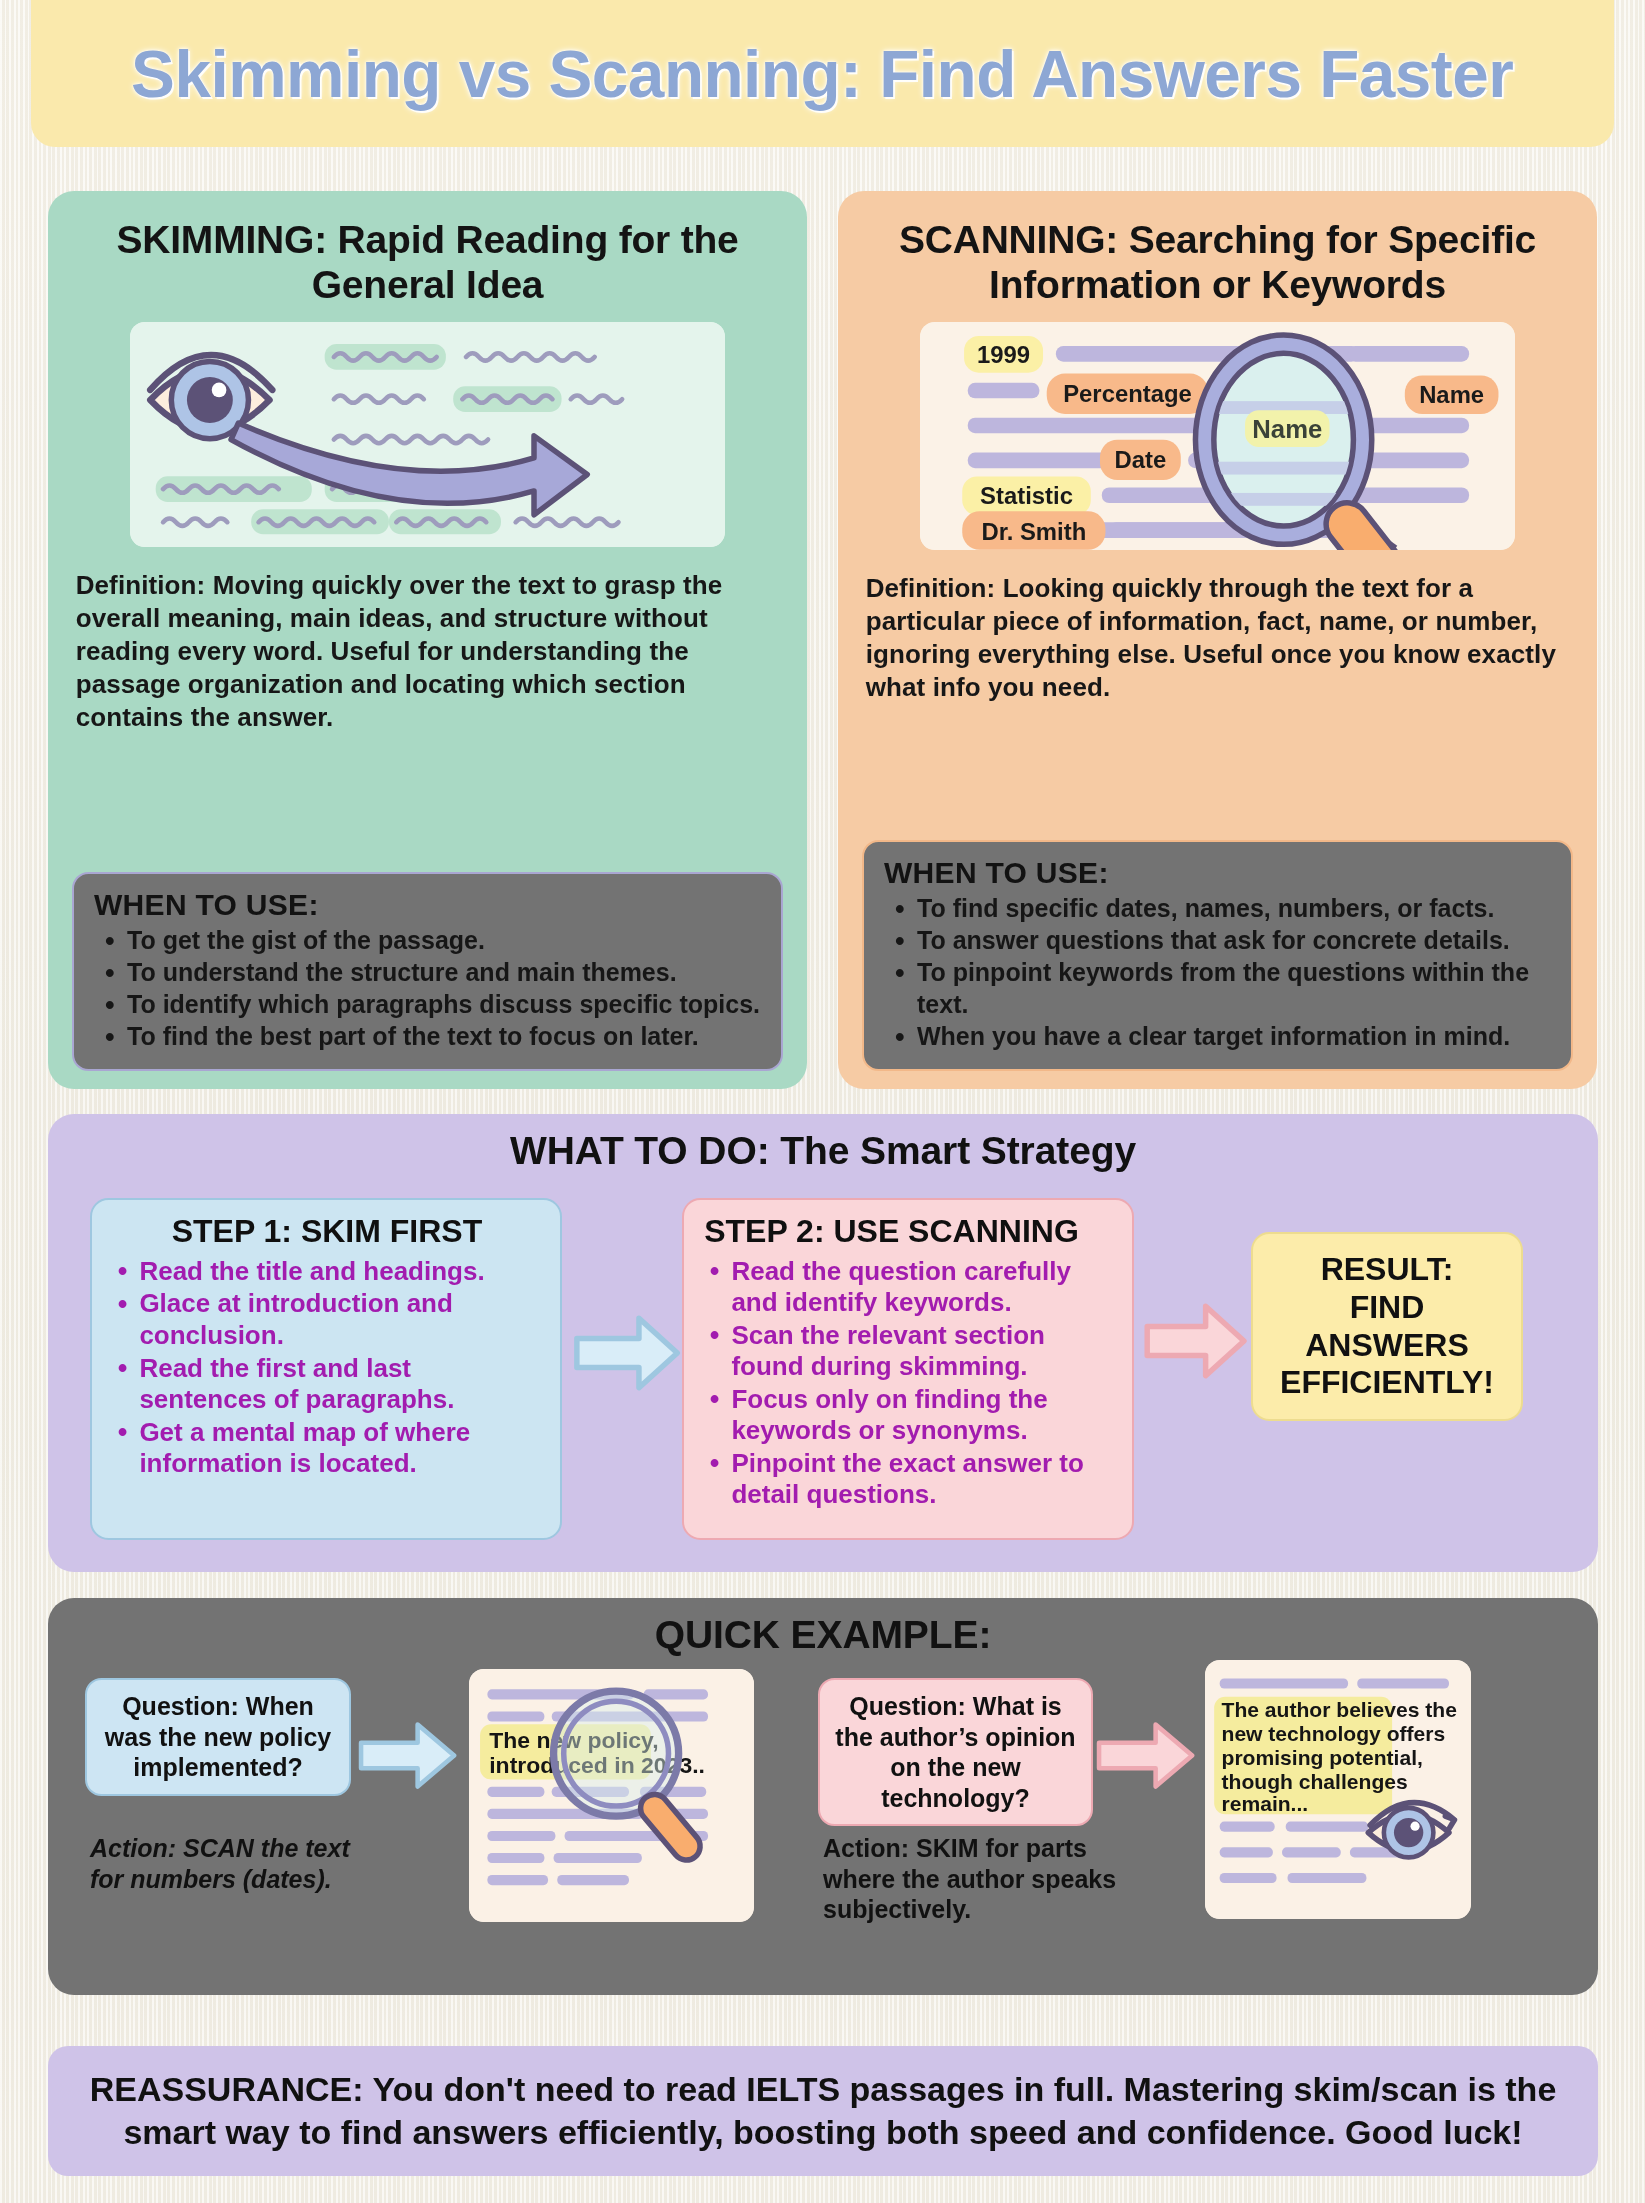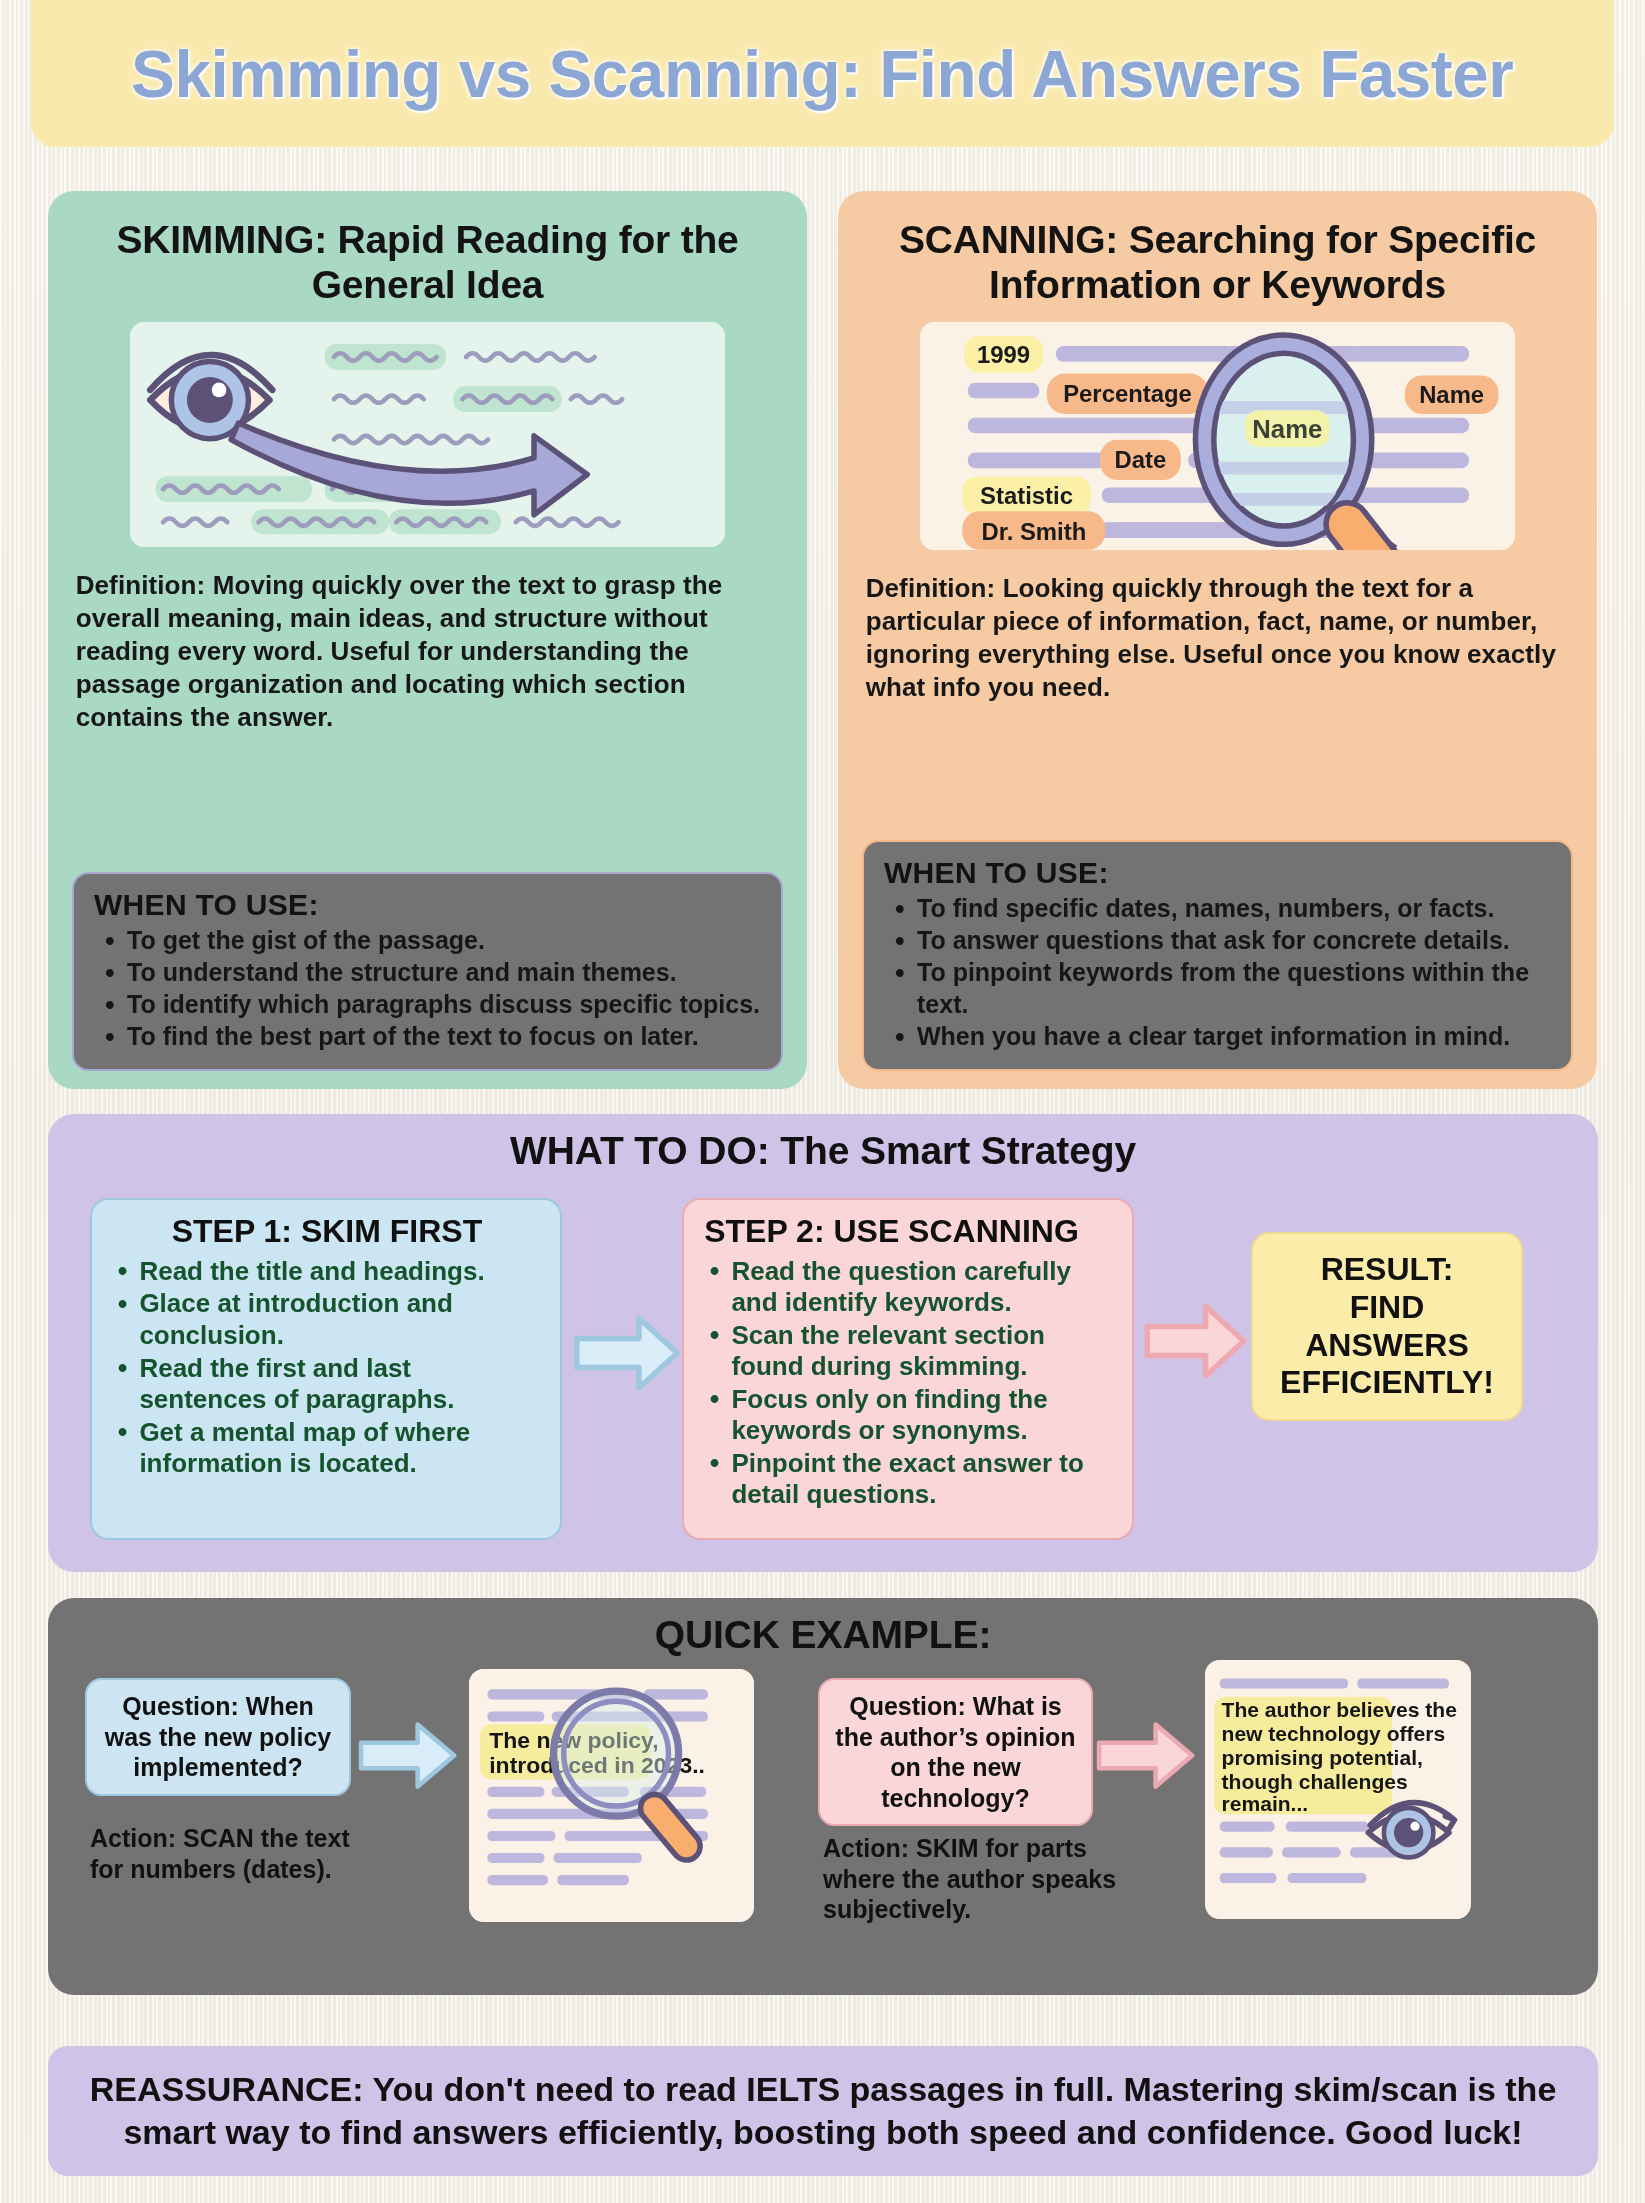--- a/index.html
+++ b/index.html
@@ -158,21 +158,21 @@
     font-family: "Liberation Sans Narrow", "Liberation Sans", sans-serif;
     font-size: 32px; font-weight: bold; color: #101010;
     margin-bottom: 5.5px;
   }
   .step-card.step1 .step-title { text-align: center; }
   .step-card.step2 .step-title { text-align: left; padding-left: 1.8px; }
 
   .step-list { list-style: none; }
   .step-list li {
     font-family: "Liberation Sans Narrow", "Liberation Sans", sans-serif;
-    font-size: 26px; font-weight: bold; color: #14532d;
+    font-size: 26px; font-weight: bold; color: #a21caf;
     line-height: 1.2;
     padding-left: 29px;
     position: relative;
     margin-bottom: 1.8px;
   }
   .step-list li::before {
     content: "\2022";
     position: absolute; left: 7.3px; top: -1.8px; font-size: 27.5px;
   }
 
@@ -211,21 +211,21 @@
   .q-card.q2 { left: 770px; top: 80px; width: 275px; background: #fad6d9; border: 2.8px solid #eda9b2; }
   .q-text {
     font-family: "Liberation Sans Narrow", "Liberation Sans", sans-serif;
     font-size: 25px; font-weight: bold; color: #111; line-height: 1.22; text-align: center;
   }
   .action-text {
     position: absolute;
     font-family: "Liberation Sans Narrow", "Liberation Sans", sans-serif;
     font-size: 25px; font-weight: bold; color: #111; line-height: 1.22;
   }
-  .action-text.act1 { left: 42px; top: 225px; width: 275px; }
+  .action-text.act1 { left: 42px; top: 235px; width: 275px; font-style: italic; }
   .action-text.act2 { left: 775px; top: 235px; width: 294px; }
 
   .doc-card { position: absolute; border-radius: 14.7px; background: #fbf1e6; overflow: hidden; }
   .doc-card.d1 { left: 421px; top: 71px; width: 285px; height: 253px; }
   .doc-card.d2 { left: 1157px; top: 62px; width: 266px; height: 259px; }
 
   .ex-arrow { position: absolute; }
   .ex-arrow.e1 { left: 309px; top: 121px; }
   .ex-arrow.e2 { left: 1047px; top: 121px; }
 

